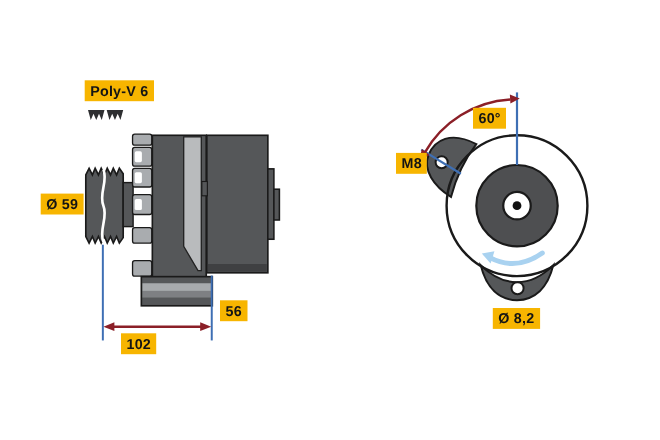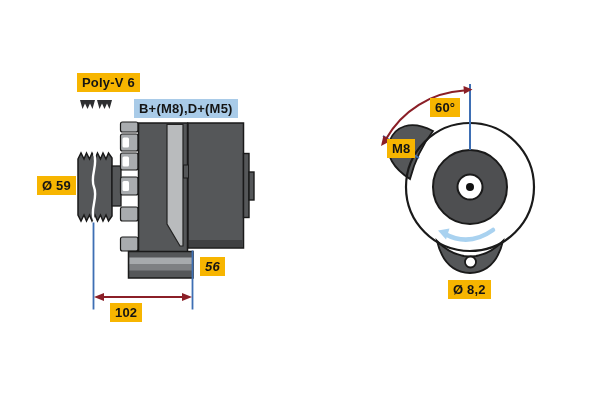--- a/index.html
+++ b/index.html
@@ -112,27 +112,26 @@
 
       <g stroke="#A9D2F0" fill="#A9D2F0">
         <path d="M445,234 Q469,247 493,230" fill="none" stroke-width="4.5" stroke-linecap="round"></path>
         <polygon points="438,230.5 449.5,228.5 446,239.5" stroke="none"></polygon>
       </g>
     </g>
   </svg>
 
   <div class="lbl" style="left:77px;top:73px;">Poly-V 6</div>
 
-  <div class="lbl blue" style="left:134px;top:99px;">B+(M8),D+(M5)</div>
 
   <div class="lbl" style="left:37px;top:176px;">Ø 59</div>
 
-  <div class="lbl" style="left:200px;top:257px;font-style:italic;">56</div>
+  <div class="lbl" style="left:200px;top:273px;">56</div>
 
   <div class="lbl" style="left:110px;top:303px;text-align:center;">102</div>
 
   <div class="lbl" style="left:430px;top:62px;margin-top:36px;">60°</div>
 
-  <div class="lbl" style="left:360px;top:139px;margin-left:27px;">M8</div>
+  <div class="lbl" style="left:360px;top:139px;">M8</div>
 
   <div class="lbl" style="left:448px;top:280px;">Ø 8,2</div>
 
 </div>
 
 </body></html>

